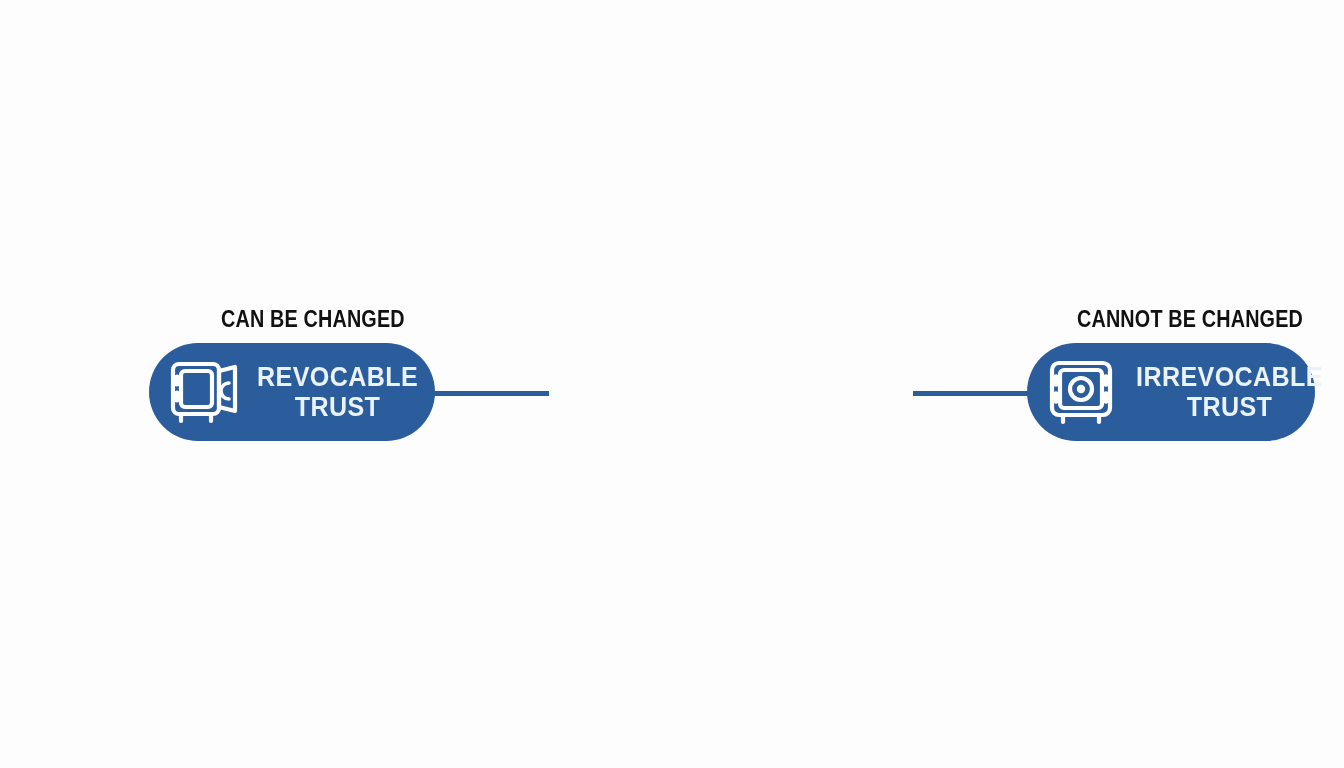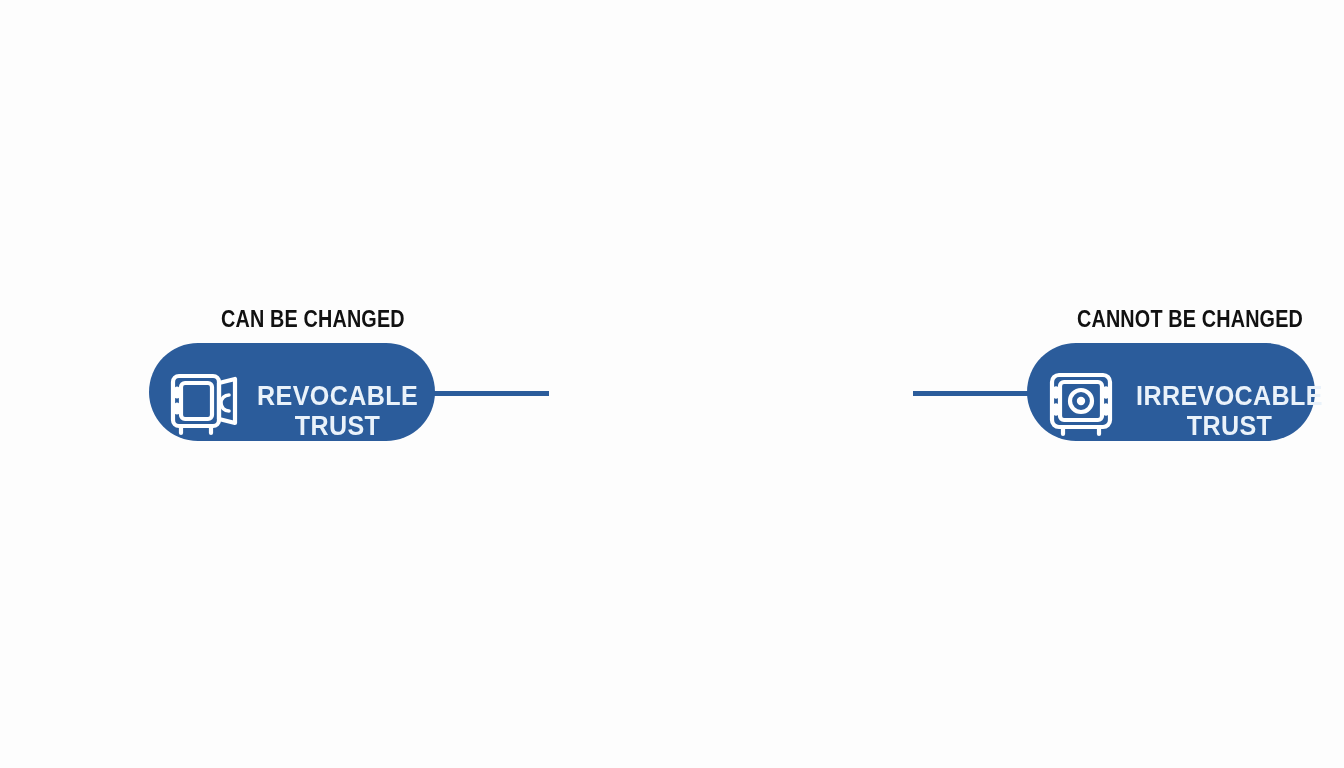--- a/index.html
+++ b/index.html
@@ -34,21 +34,21 @@
   }
   .connector.left  { left: 370px;  width: 124px; }
   .connector.right { left: 858px;  width: 124px; }
 
   
   .pill {
     position: absolute;
     background: #2b5c9b;
     border-radius: 999px;
     display: flex;
-    align-items: flex-end;
+    align-items: center;
     box-sizing: border-box;
   }
 
   .pill-side {
     top: 343px;
     height: 98px;
     padding: 0 16px;
     gap: 8px;
   }
 

